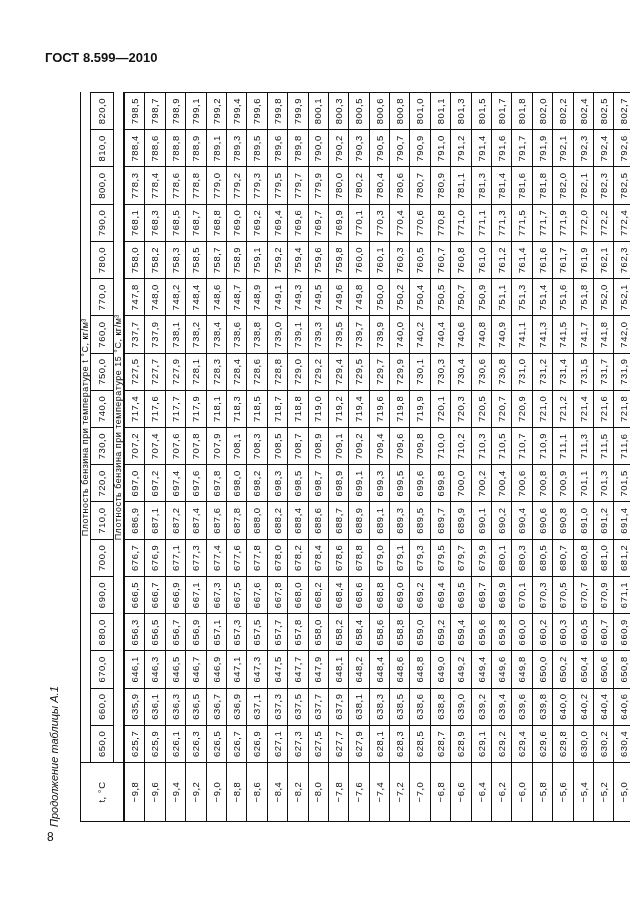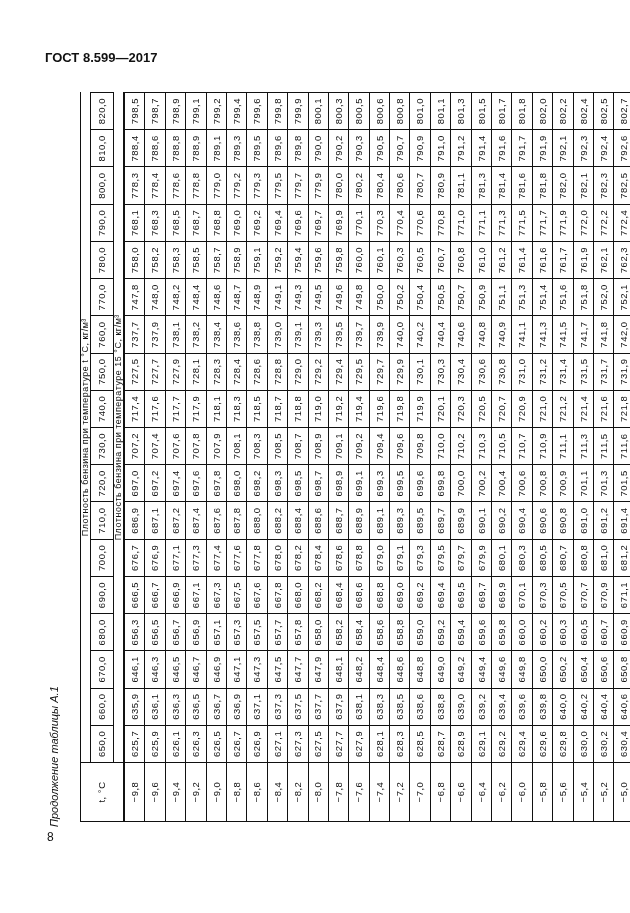--- a/index.html
+++ b/index.html
@@ -20,21 +20,21 @@
   th.span1 { border-bottom:none; }
   th.span2 { border-top:none; border-bottom:1px solid #111; }
   tr.sep td { border-top:2px double #111; }
   .col-h th { height:22px; }
   tbody td { height:19.4px; }
   tbody td.tcell { }
 </style>
 </head>
 <body>
 
-<div class="doc-header">ГОСТ 8.599—2017</div>
+<div class="doc-header">ГОСТ 8.599—2010</div>
 <div class="caption">Продолжение таблицы А.1</div>
 
 <div class="table-wrap">
   <table>
     <thead>
       <tr>
         <th class="thead-t" rowspan="3">t, °С</th>
         <th class="span span1" id="span1" colspan="18">Плотность бензина при температуре t °С, кг/м³</th>
       </tr>
       <tr class="col-h" id="colrow">

